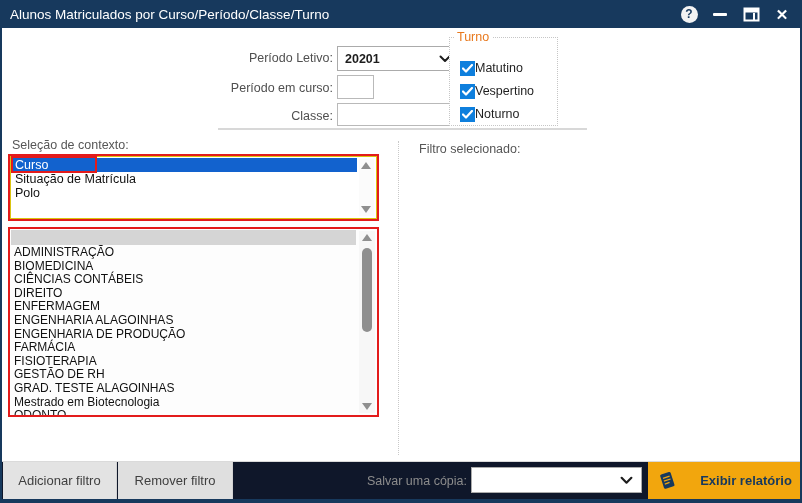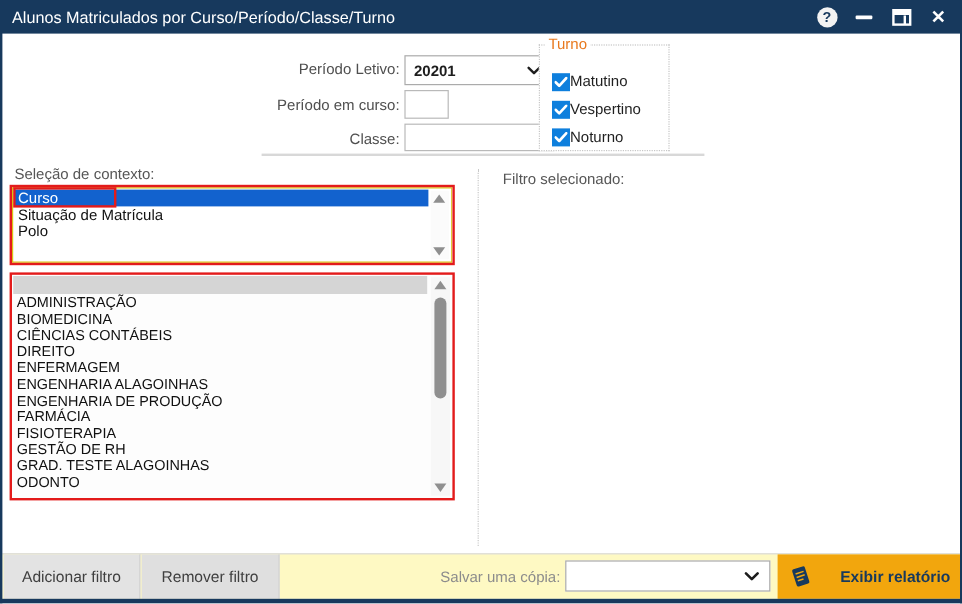--- a/index.html
+++ b/index.html
@@ -52,21 +52,21 @@
   .lb2 { position: absolute; left: 8px; top: 227px; width: 371px; height: 190px; border: 2px solid #E31B1B; background: #FDFDFD; overflow: hidden; }
   .lb2-blank { position: absolute; left: 1px; top: 1px; right: 21px; height: 15px; background: #D5D5D5; cursor: pointer; }
   .lb2-items { position: absolute; left: 2px; top: 17px; right: 21px; }
   .li2 { font-size: 12px; line-height: 13.6px; height: 13.6px; padding-left: 2px; color: #111111; white-space: nowrap; cursor: pointer; }
   .sb2 { position: absolute; top: 2px; right: 2px; bottom: 2px; width: 16px; background: #F7F7F7; }
   .sb2-thumb { position: absolute; left: 3px; top: 17px; width: 10px; height: 84px; background: #8F8F8F; border-radius: 6px; cursor: grab; }
 
   .vdots { position: absolute; left: 398px; top: 141px; height: 314px; width: 0; border-left: 1px dotted #C9C9C9; }
 
   
-  .footer { position: absolute; left: 2px; top: 461px; width: 798px; height: 38px; background: #fef9c3; border-top: 1px solid #DADADA; }
+  .footer { position: absolute; left: 2px; top: 461px; width: 798px; height: 38px; background: #0f172a; border-top: 1px solid #DADADA; }
   .fbtn { position: absolute; top: 0; height: 37px; background: #E3E3E3; color: #3F3F3F; font-size: 13px; display: flex; align-items: center; justify-content: center; cursor: pointer; }
   .fbtn.add { left: 1px; width: 114px; border-right: 1px solid #D2D2D2; }
   .fbtn.remove { left: 116px; width: 115px; background: #DFDFDF; border-right: 1px solid #D2D2D2; }
   .save-label { position: absolute; left: 300px; top: 12px; width: 165px; text-align: right; color: #8C8C8C; font-size: 12.5px; white-space: nowrap; }
   .fcombo { left: 469px; top: 5px; width: 171px; height: 26px; }
   .exibir { position: absolute; left: 646px; top: 0; width: 152px; height: 37px; background: #F2A60D; color: #17395D; font-size: 13px; font-weight: bold; display: flex; align-items: center; justify-content: center; gap: 22px; cursor: pointer; }
 </style>
 </head>
 <body>
 
@@ -172,20 +172,21 @@
       <div class="li2">BIOMEDICINA</div>
       <div class="li2">CIÊNCIAS CONTÁBEIS</div>
       <div class="li2">DIREITO</div>
       <div class="li2">ENFERMAGEM</div>
       <div class="li2">ENGENHARIA ALAGOINHAS</div>
       <div class="li2">ENGENHARIA DE PRODUÇÃO</div>
       <div class="li2">FARMÁCIA</div>
       <div class="li2">FISIOTERAPIA</div>
       <div class="li2">GESTÃO DE RH</div>
       <div class="li2">GRAD. TESTE ALAGOINHAS</div>
+      <div class="li2">Mestrado em Biotecnologia</div>
       <div class="li2">ODONTO</div>
     </div>
     <div class="sb2">
       <div class="tri-up" style="left:3px;"></div>
       <div class="sb2-thumb"></div>
       <div class="tri-down" style="left:3px;"></div>
     </div>
   </div>
 
   <div class="vdots"></div>

